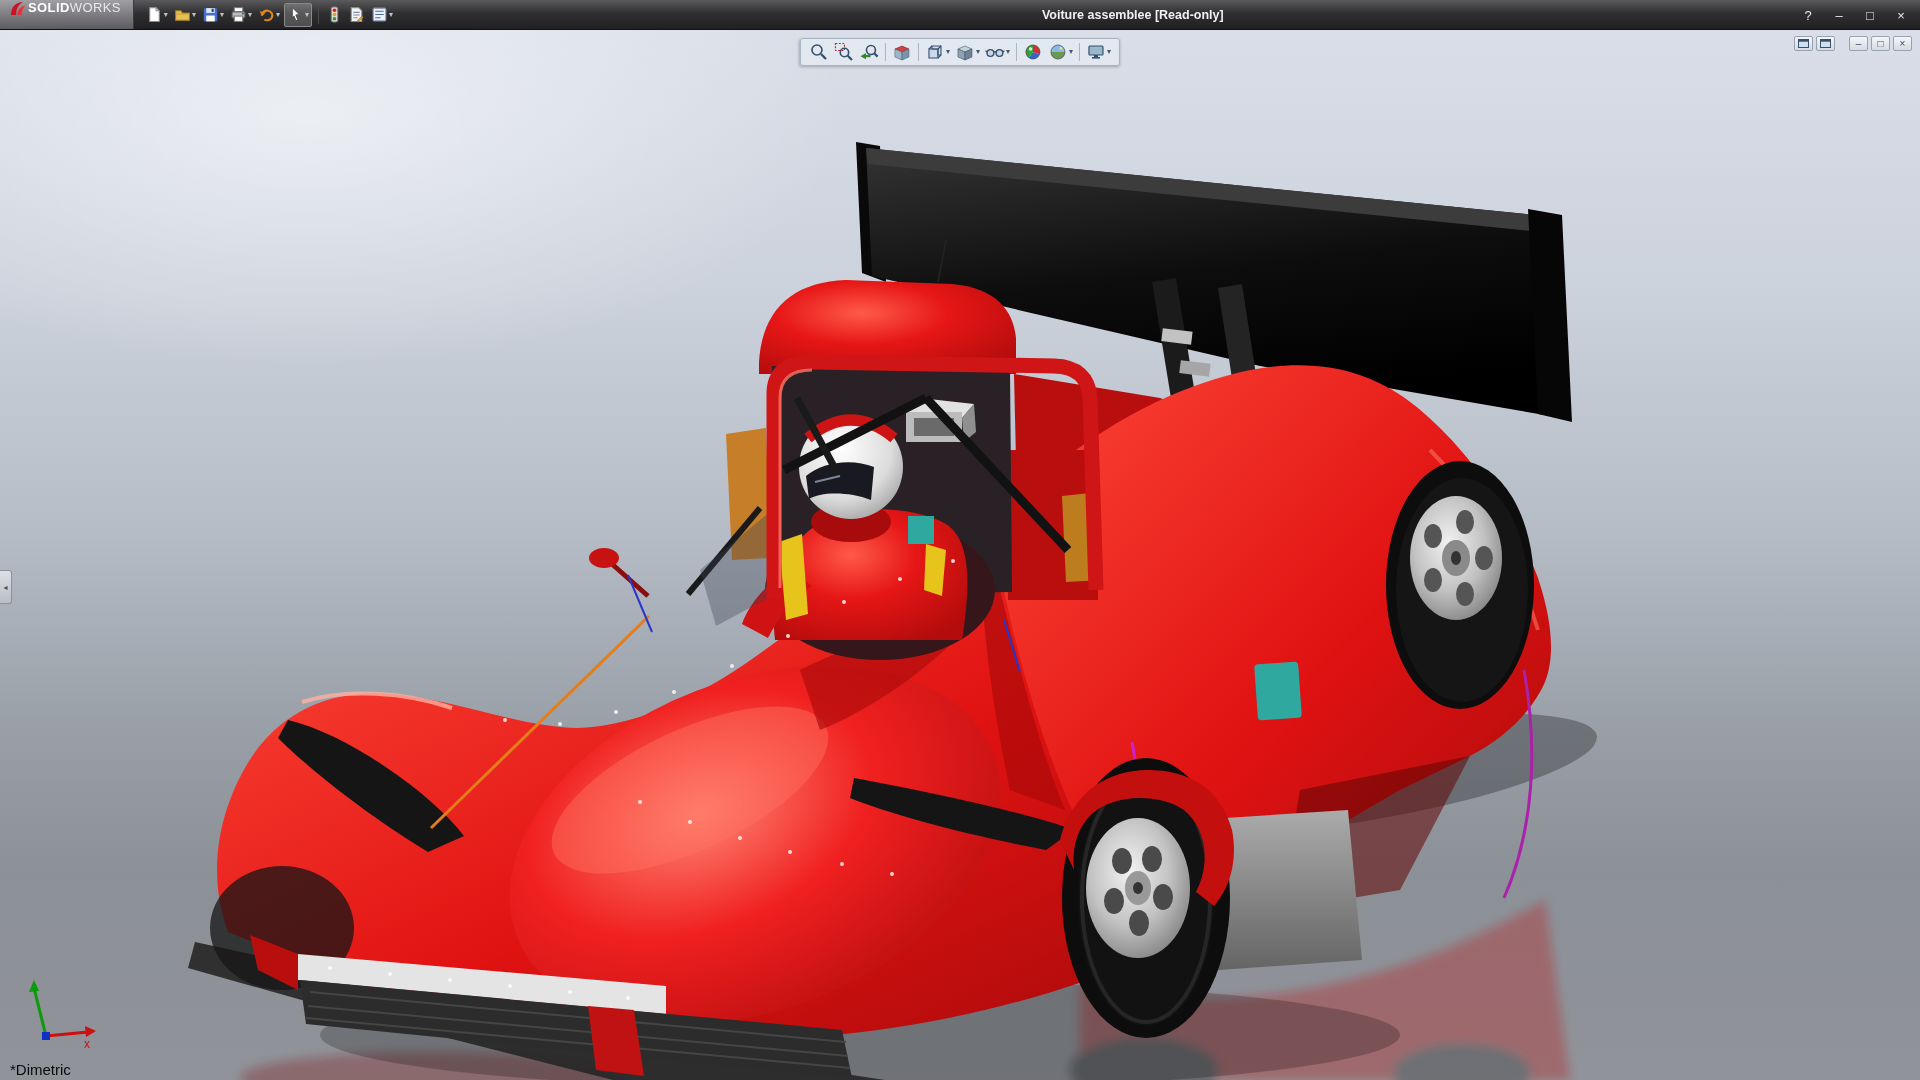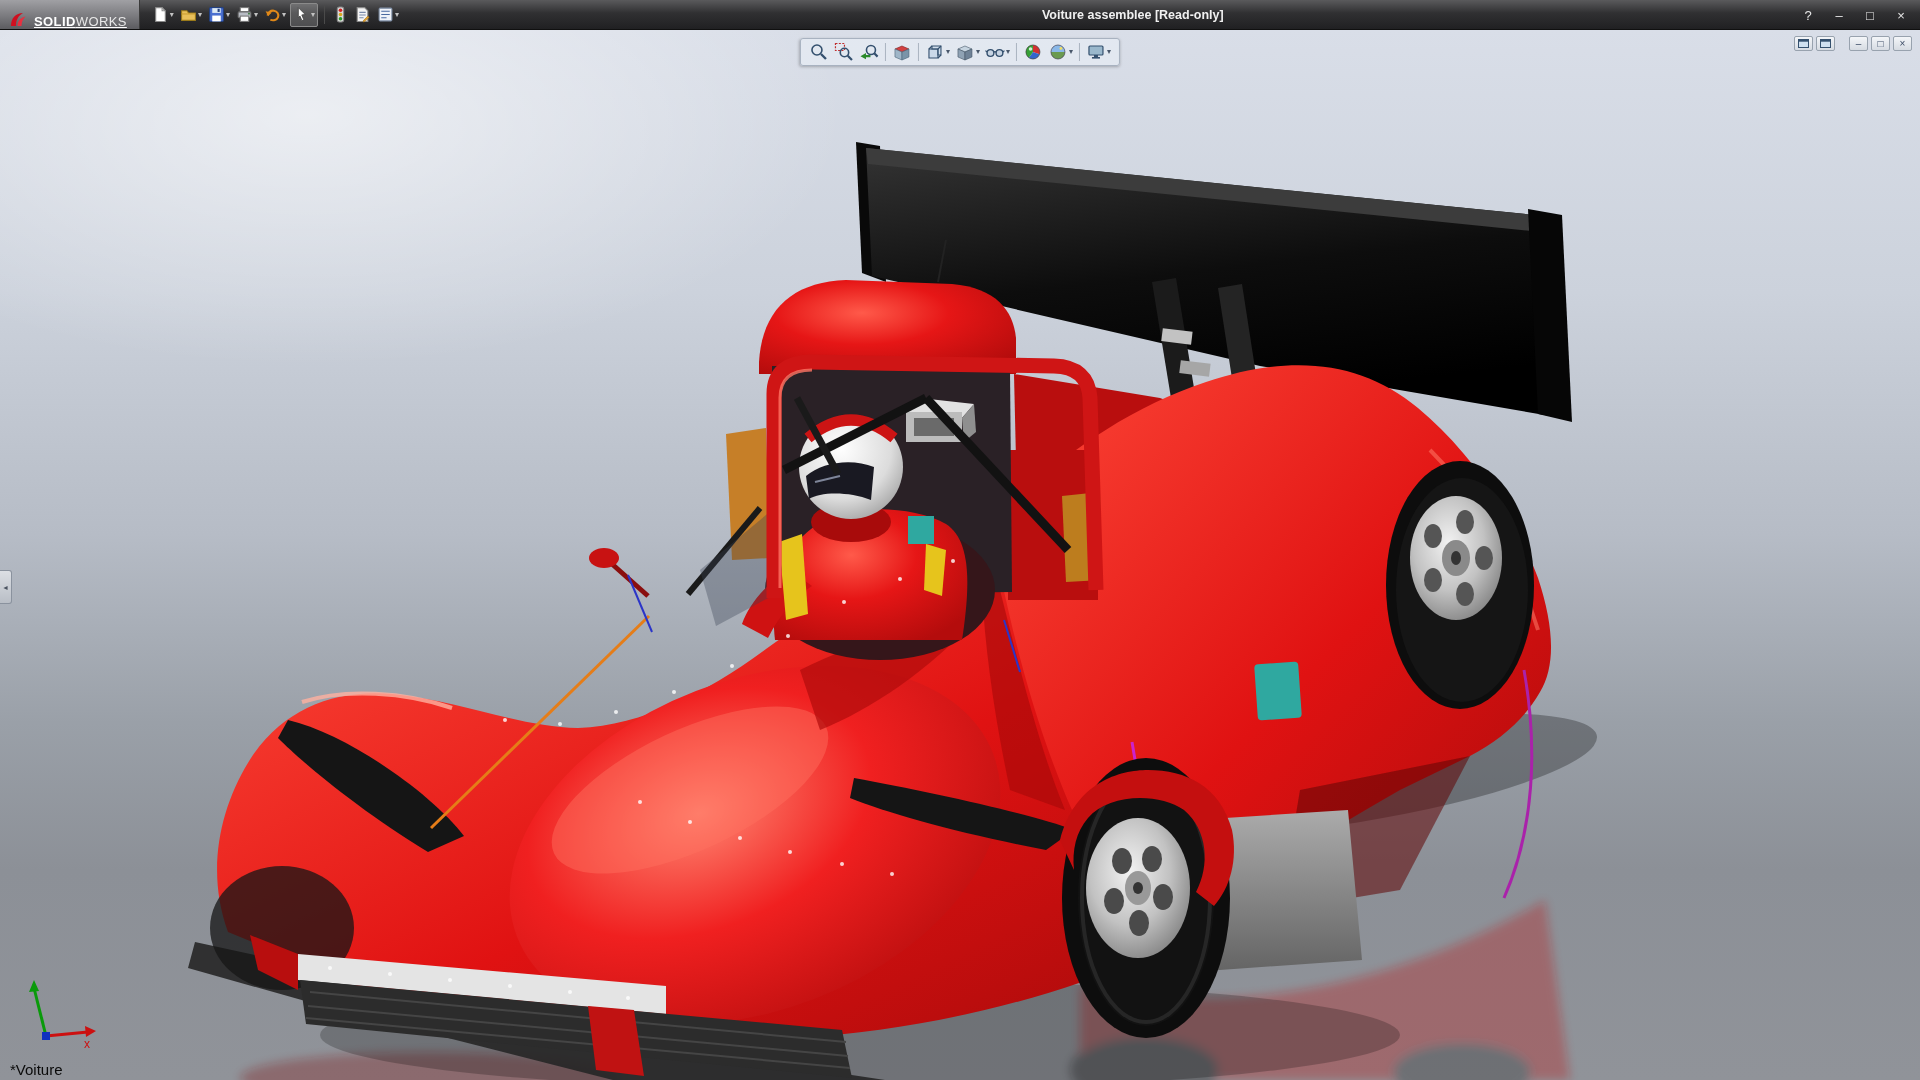--- a/index.html
+++ b/index.html
@@ -8,21 +8,21 @@
   
   .titlebar {
     height:30px; width:100%;
     background:linear-gradient(#5a5a5c 0%, #303032 45%, #202022 100%);
     border-bottom:1px solid #101010;
     display:flex; align-items:center; position:relative; color:#fff;
   }
   .logo-block {
     height:100%; padding:0 12px 0 8px;
     background:linear-gradient(#a0a0a4,#5c5c60);
-    display:flex; align-items:flex-end; gap:6px; border-right:1px solid #3a3a3a;text-decoration:underline;
+    display:flex; align-items:flex-start; gap:0; border-right:1px solid #3a3a3a;
   }
   .logo-text { font-size:13px; letter-spacing:.4px; color:#fff; white-space:nowrap; }
   .logo-text .bold { font-weight:bold; }
   .logo-text .light { font-weight:normal; color:#e8e8e8; }
 
   .main-toolbar { display:flex; align-items:center; gap:2px; padding-left:10px; }
   .tb-btn {
     height:24px; display:flex; align-items:center; justify-content:center;
     padding:0 2px; border-radius:2px;
   }
@@ -480,14 +480,14 @@
 
   <svg class="triad" width="90" height="80" viewBox="0 0 90 80">
     <line x1="28" y1="62" x2="16" y2="14" stroke="#0a9a0a" stroke-width="3"></line>
     <polygon points="16,6 11,18 21,17" fill="#0a9a0a"></polygon>
     <line x1="28" y1="62" x2="70" y2="58" stroke="#cc1010" stroke-width="3"></line>
     <polygon points="78,57 67,52 68,63" fill="#cc1010"></polygon>
     <rect x="24" y="58" width="8" height="8" fill="#1030c0"></rect>
     <text x="66" y="74" font-size="12" fill="#cc1010">x</text>
   </svg>
 
-  <div class="view-label">*Voiture</div>
+  <div class="view-label">*Dimetric</div>
 </div>
 
 </body></html>

